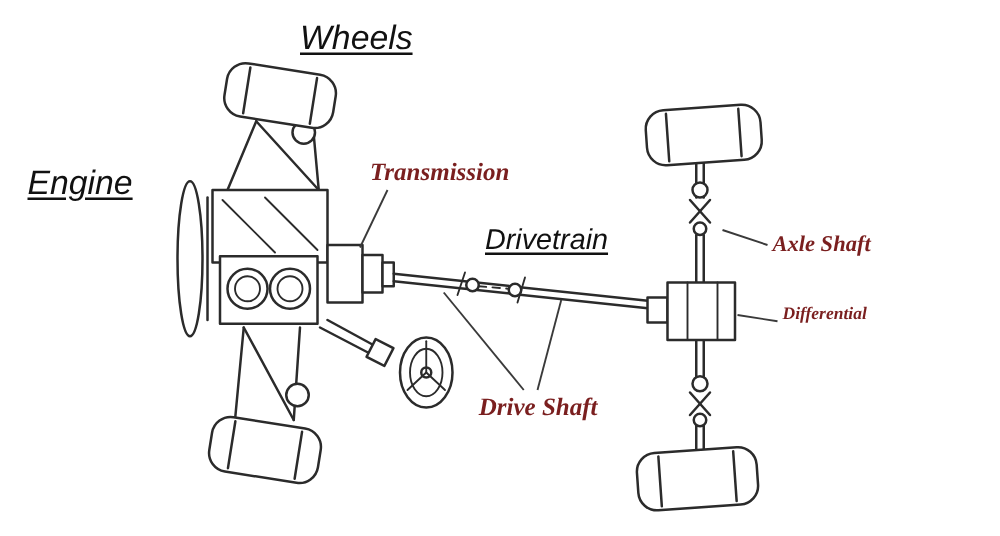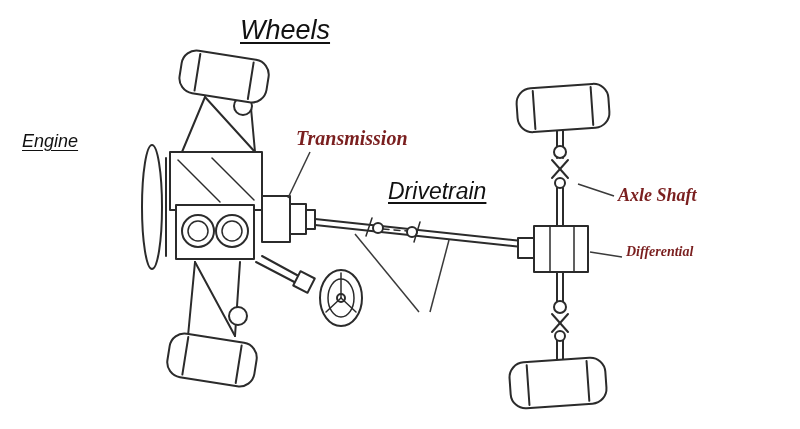--- a/index.html
+++ b/index.html
@@ -167,23 +167,24 @@
       <line class="pointer" x1="310" y1="152" x2="288" y2="198"></line>
       <line class="pointer" x1="614" y1="196" x2="578" y2="184"></line>
       <line class="pointer" x1="622" y1="257" x2="590" y2="252"></line>
       <line class="pointer" x1="419" y1="312" x2="355" y2="234"></line>
       <line class="pointer" x1="430" y1="312" x2="449" y2="240"></line>
     </g>
   </svg>
 
   <div class="label heading" style="left:240px;top:16px;font-size:27px;">Wheels</div>
 
-  <div class="label heading" style="left:22px;top:132px;font-size:18px;">Engine</div>
+  <div class="label heading" style="left:22px;top:132px;font-size:27px;">Engine</div>
 
   <div class="label callout" style="left:296px;top:127px;font-size:20px;">Transmission</div>
 
   <div class="label heading" style="left:388px;top:179px;font-size:23px;">Drivetrain</div>
 
   <div class="label callout" style="left:618px;top:186px;font-size:18px;">Axle Shaft</div>
 
   <div class="label callout" style="left:626px;top:244px;font-size:14px;">Differential</div>
 
+  <div class="label callout" style="left:383px;top:315px;font-size:20px;">Drive Shaft</div>
 </div>
 
 </body></html>

